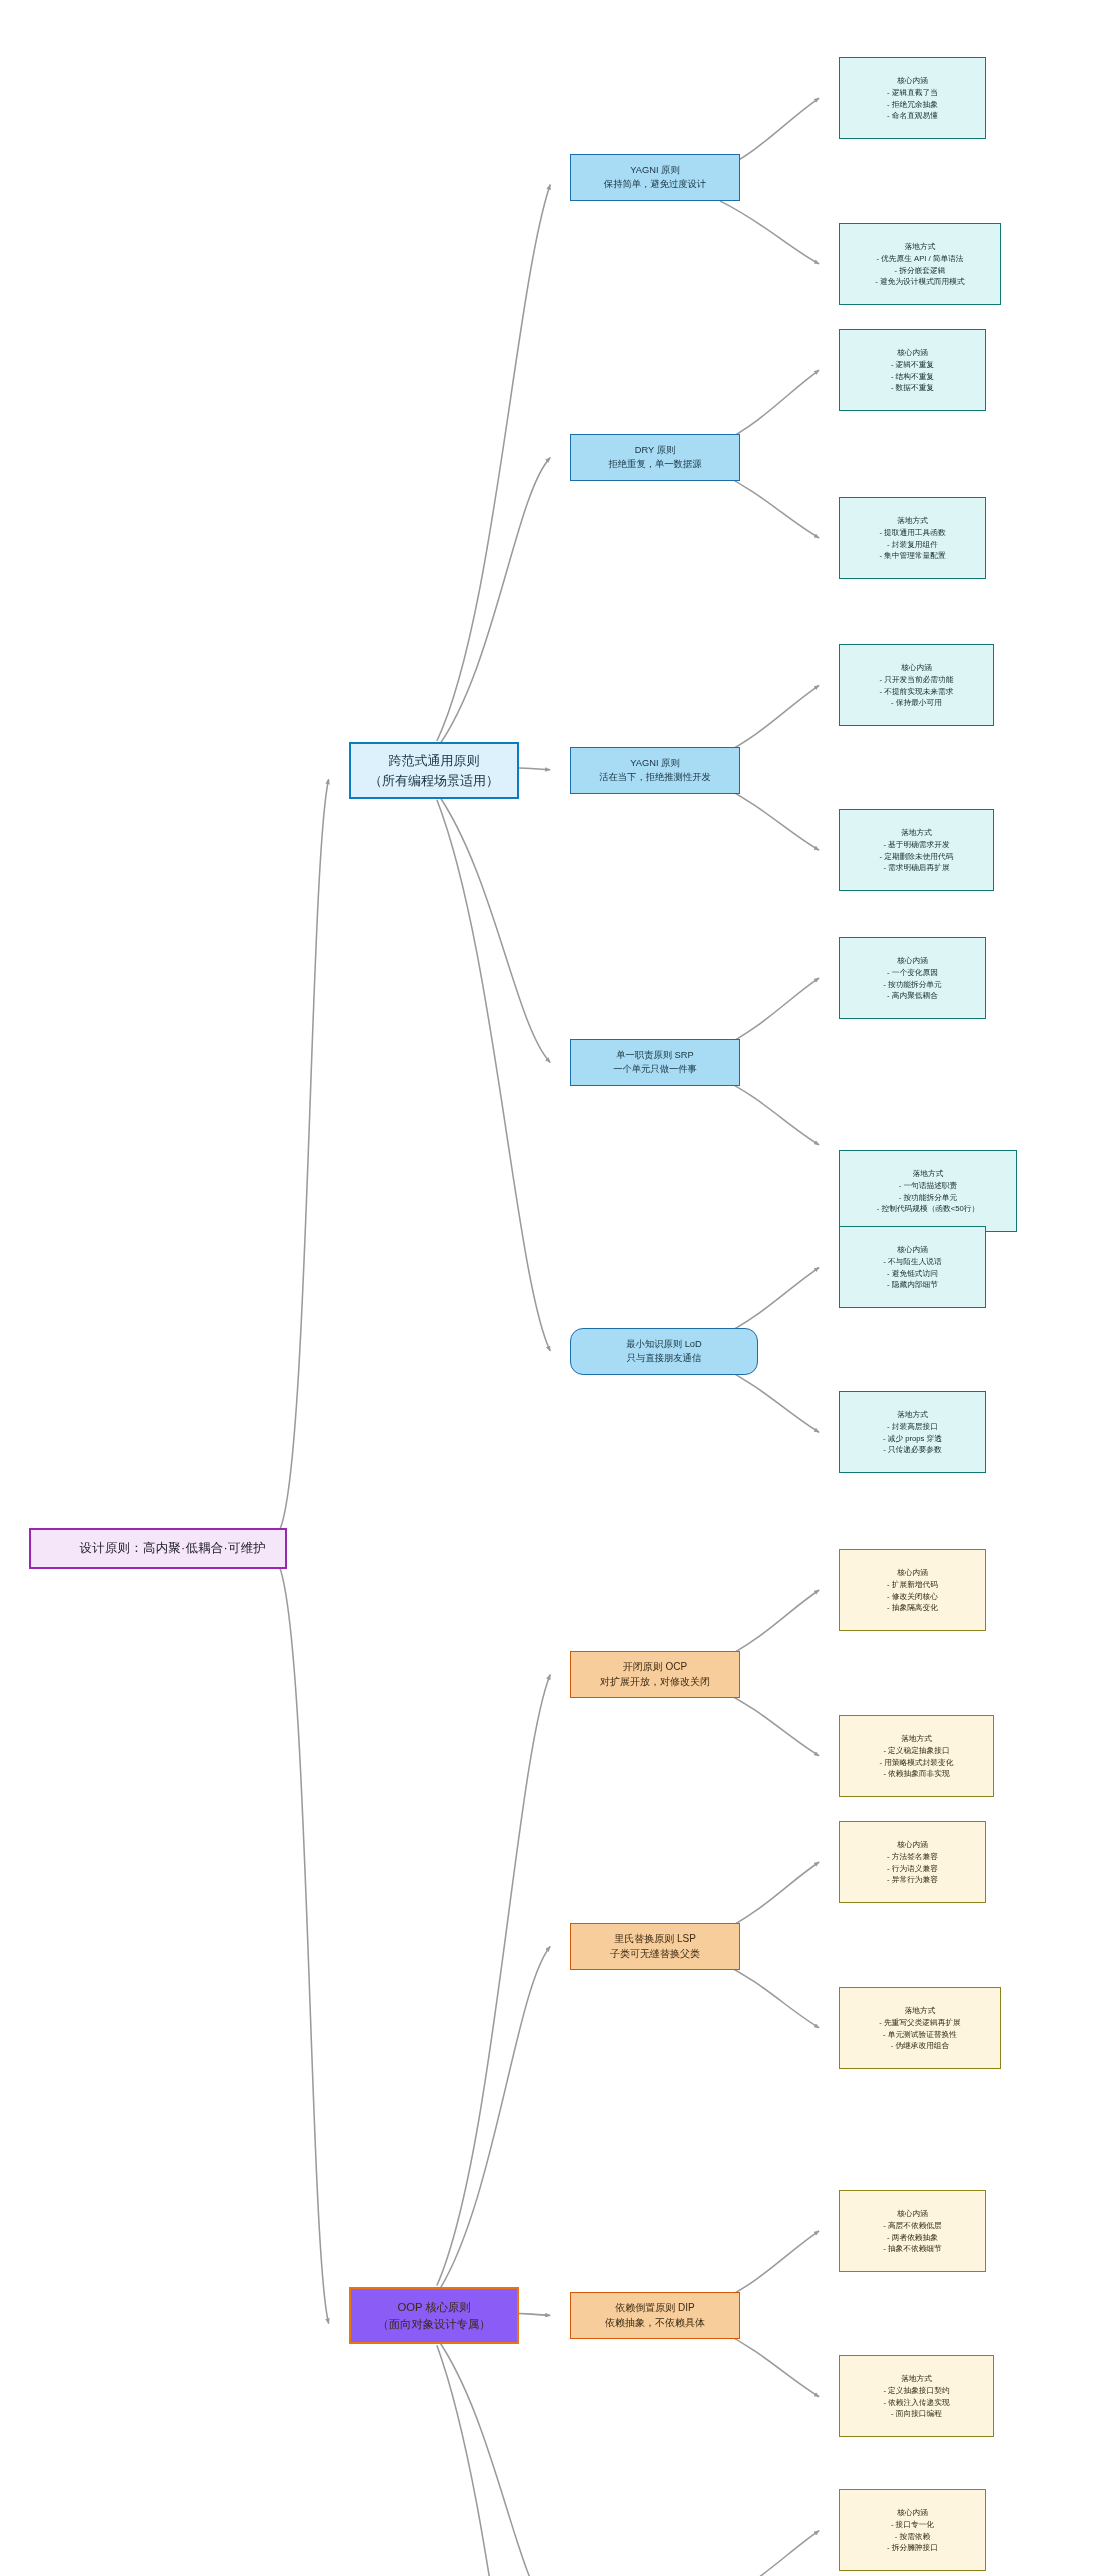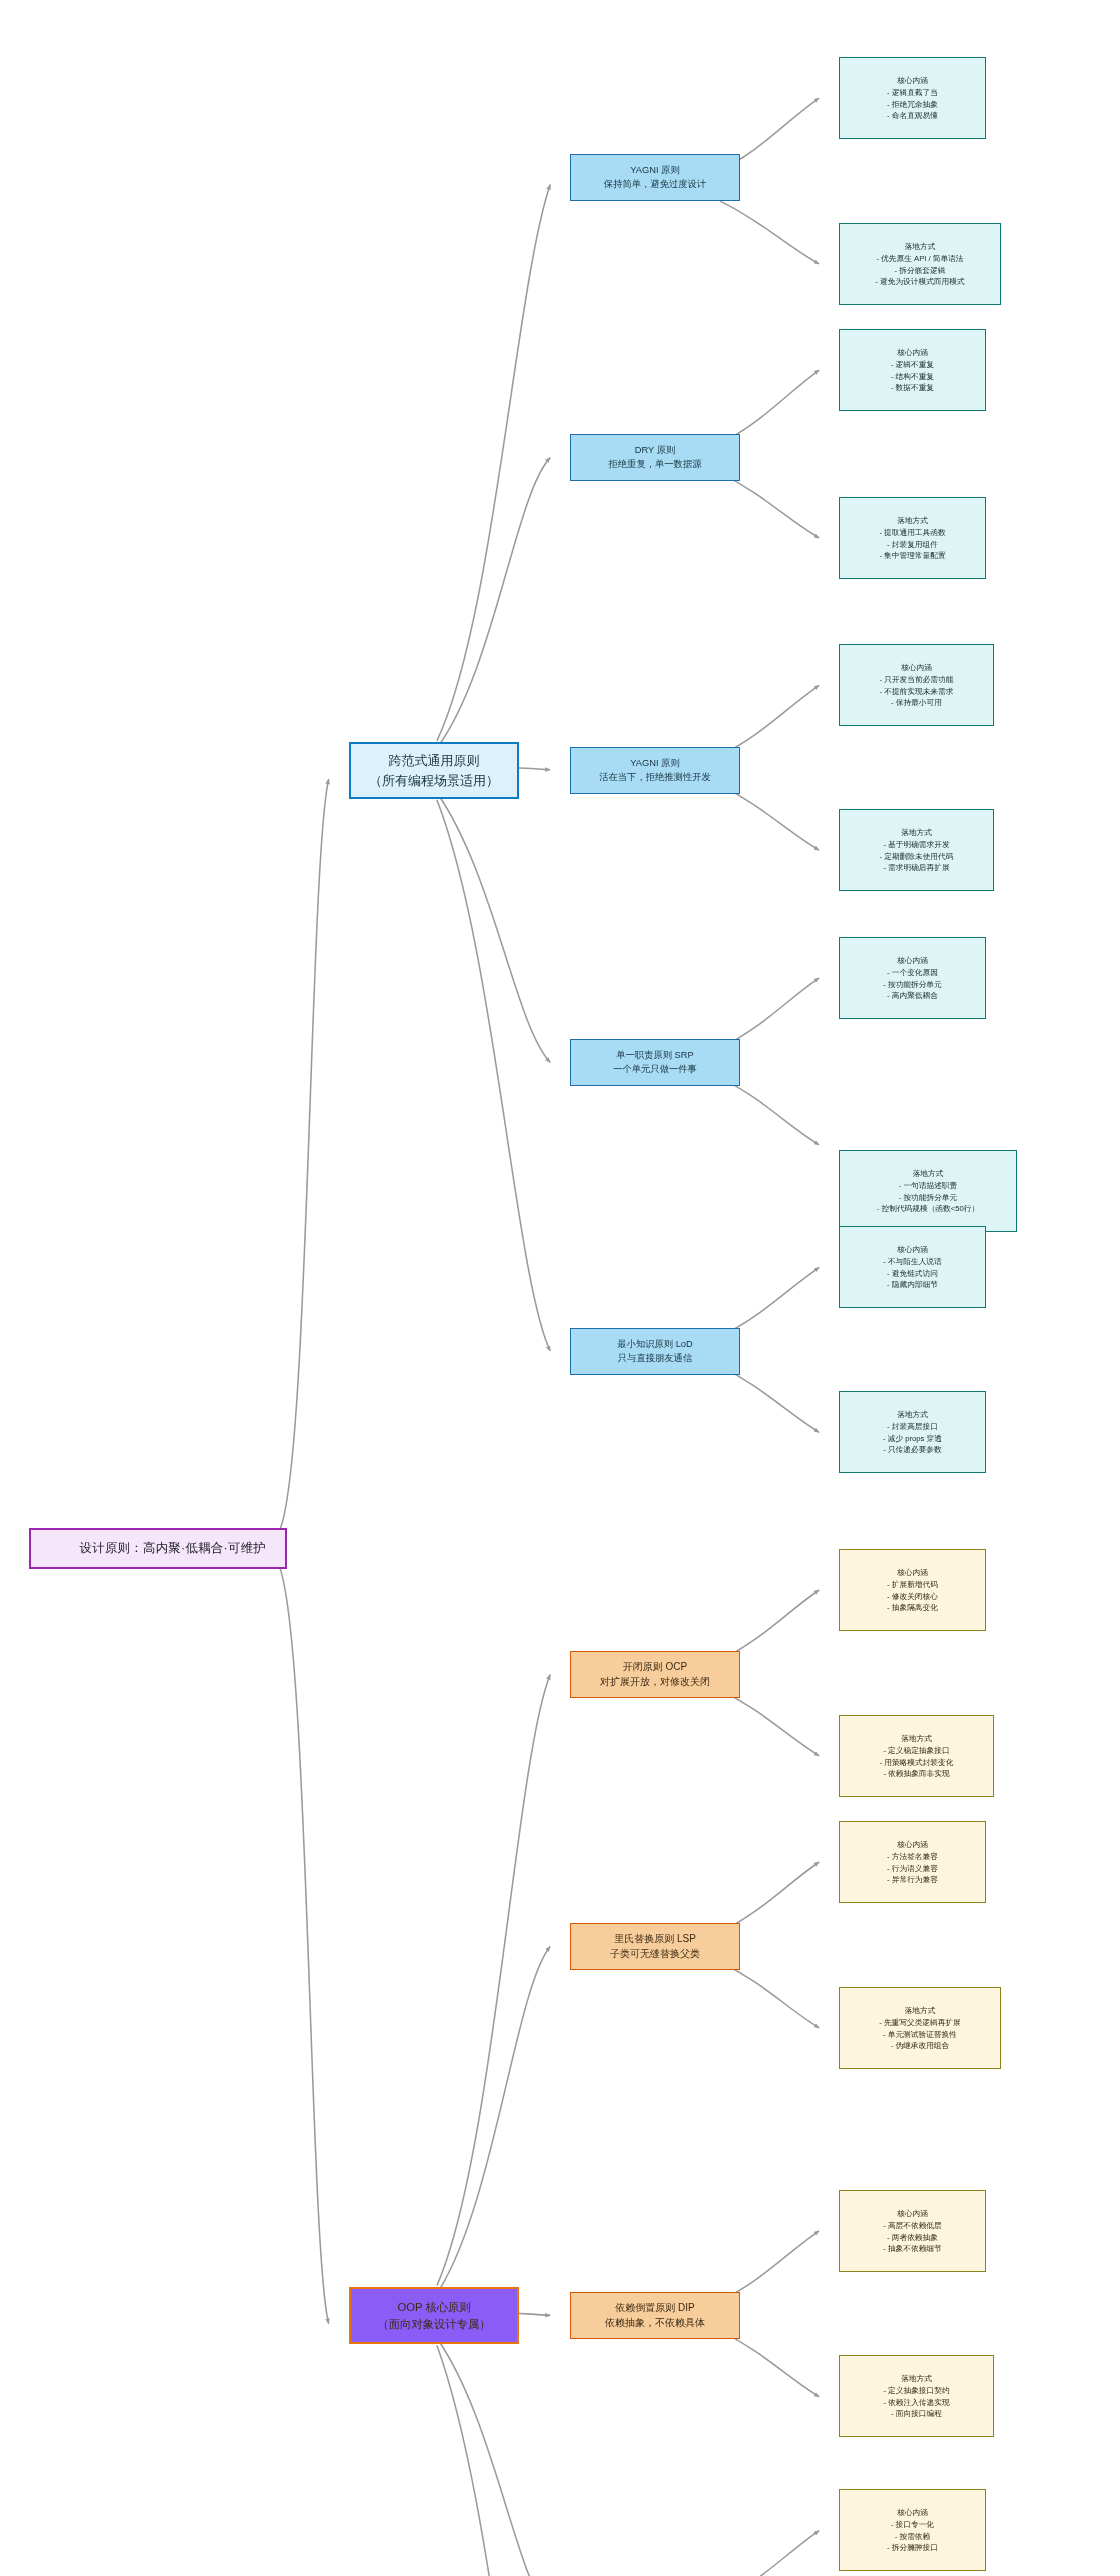--- a/index.html
+++ b/index.html
@@ -227,21 +227,21 @@
     <span class="detail-item">- 按功能拆分单元</span>
     <span class="detail-item">- 高内聚低耦合</span>
   </div>
   <div class="node l3-teal" style="left:819px; top:1150px; width:178px; height:82px;">
     <span class="detail-head">落地方式</span>
     <span class="detail-item">- 一句话描述职责</span>
     <span class="detail-item">- 按功能拆分单元</span>
     <span class="detail-item">- 控制代码规模（函数&lt;50行）</span>
   </div>
 
-  <div class="node l2-blue" style="left:550px; top:1328px; width:170px; height:47px;">
+  <div class="node l2-blue" style="left:550px; top:1328px; width:188px; height:47px;border-radius:13px;">
     <span class="title-line">最小知识原则 LoD</span>
     <span class="sub-line">只与直接朋友通信</span>
   </div>
   <div class="node l3-teal" style="left:819px; top:1226px; width:147px; height:82px;">
     <span class="detail-head">核心内涵</span>
     <span class="detail-item">- 不与陌生人说话</span>
     <span class="detail-item">- 避免链式访问</span>
     <span class="detail-item">- 隐藏内部细节</span>
   </div>
   <div class="node l3-teal" style="left:819px; top:1391px; width:147px; height:82px;">

